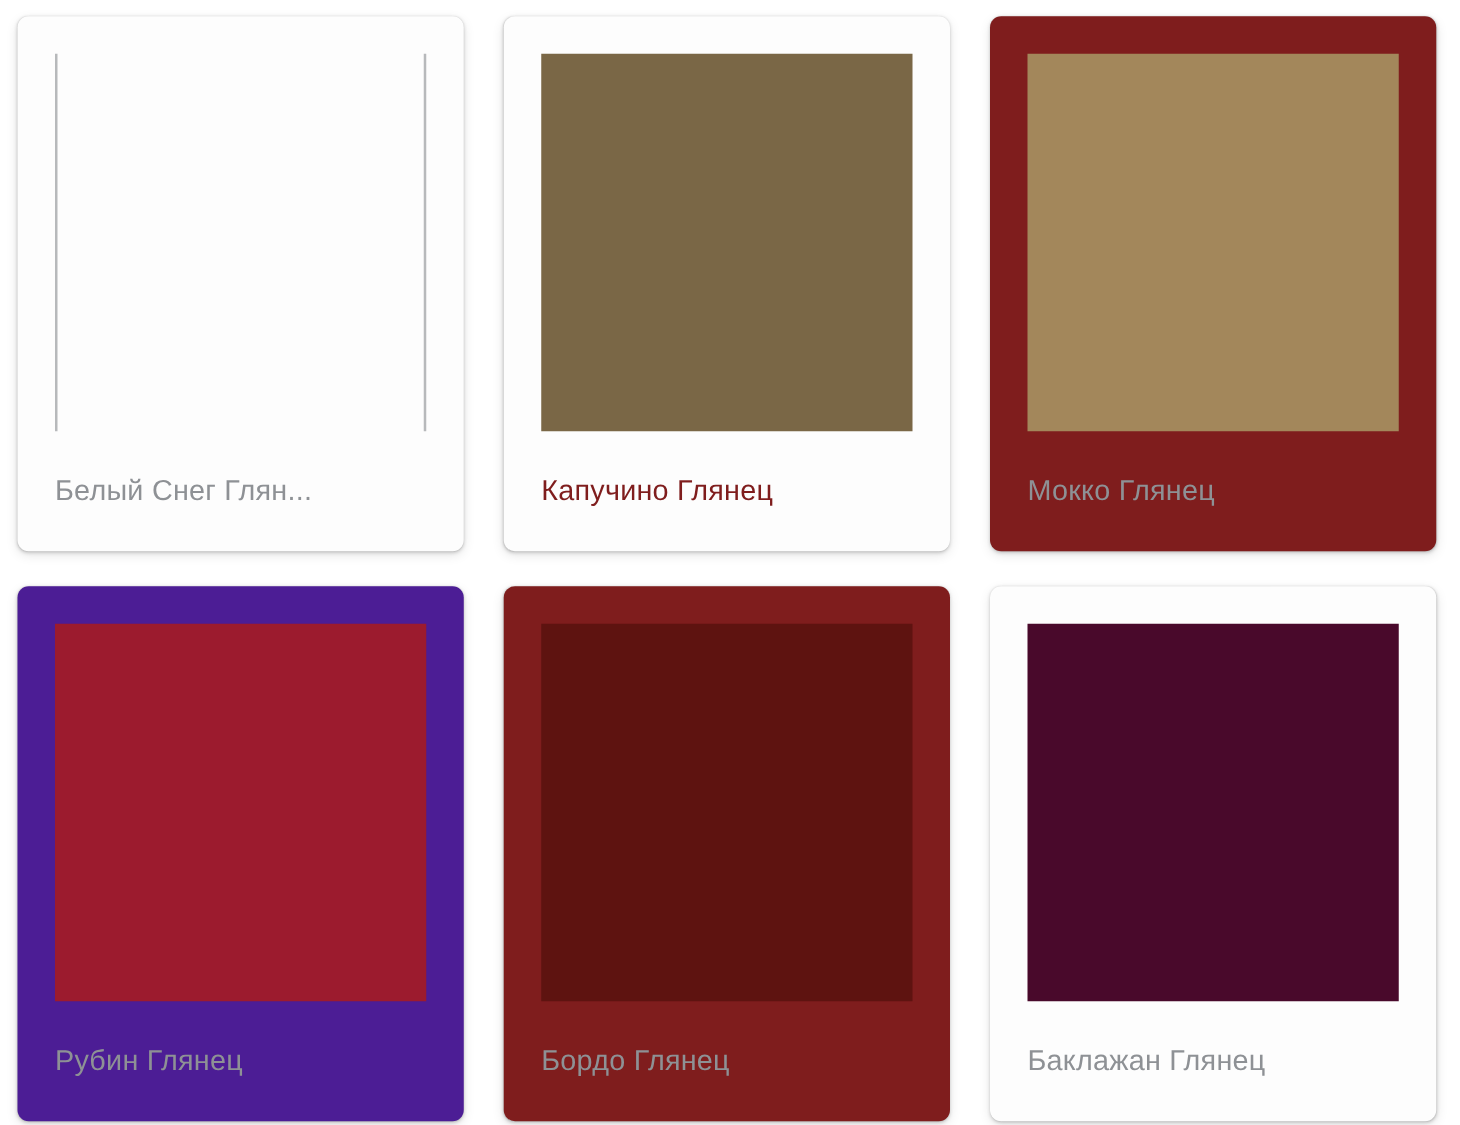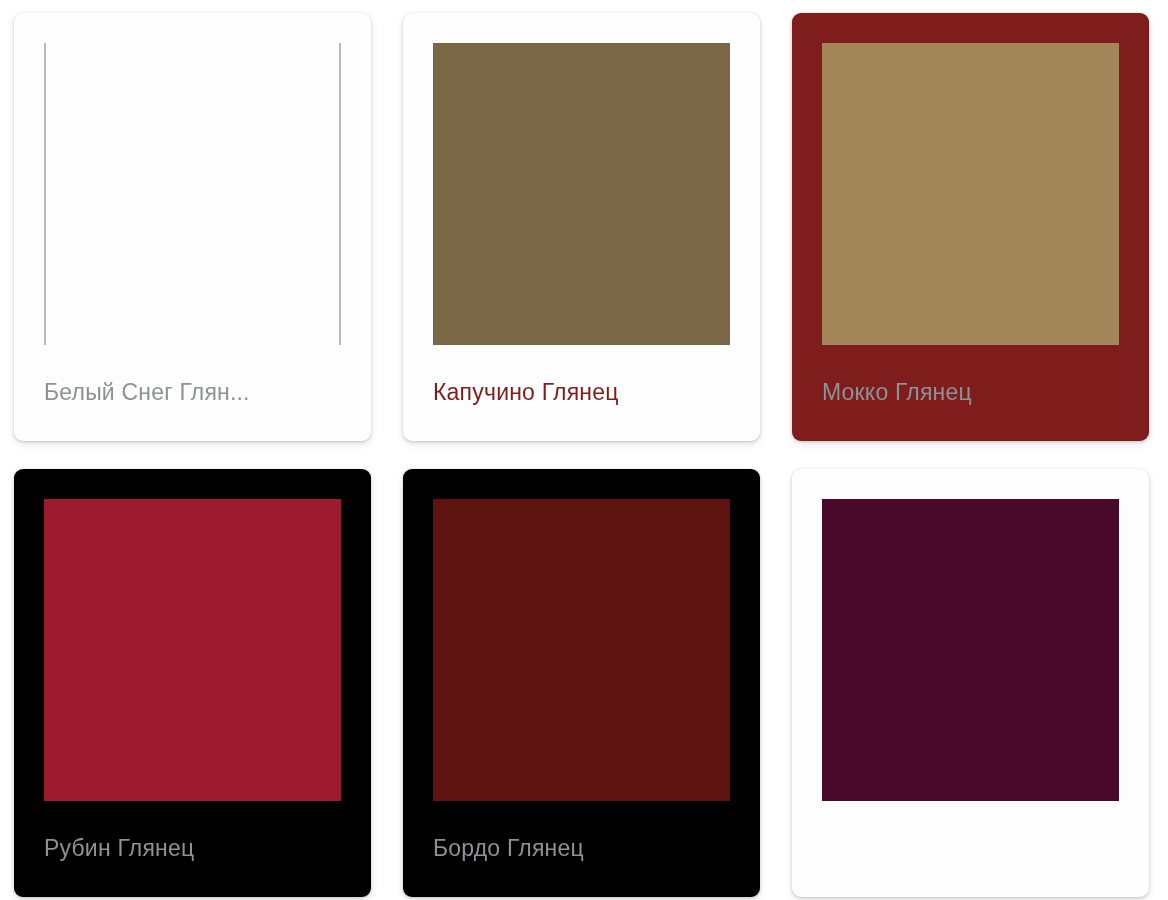--- a/index.html
+++ b/index.html
@@ -109,38 +109,39 @@
   <div class="swatch-cell">
     <div class="swatch-card" style="background: #7f1d1d;">
       <div class="swatch-color-wrap">
         <div class="swatch-color" style="background: rgb(163, 135, 91);"></div>
       </div>
       <div class="swatch-label" style="color: rgb(142, 145, 149);">Мокко Глянец</div>
     </div>
   </div>
 
   <div class="swatch-cell">
-    <div class="swatch-card" style="background: #000000;">
+    <div class="swatch-card" style="background: #4c1d95;">
       <div class="swatch-color-wrap">
         <div class="swatch-color" style="background: rgb(156, 27, 46);"></div>
       </div>
       <div class="swatch-label" style="color: rgb(142, 145, 149);">Рубин Глянец</div>
     </div>
   </div>
 
   <div class="swatch-cell">
-    <div class="swatch-card" style="background: #000000;">
+    <div class="swatch-card" style="background: #7f1d1d;">
       <div class="swatch-color-wrap">
         <div class="swatch-color" style="background: rgb(94, 19, 16);"></div>
       </div>
       <div class="swatch-label" style="color: rgb(142, 145, 149);">Бордо Глянец</div>
     </div>
   </div>
 
   <div class="swatch-cell">
     <div class="swatch-card" style="background: rgb(253, 253, 253);">
       <div class="swatch-color-wrap">
         <div class="swatch-color" style="background: rgb(73, 9, 43);"></div>
       </div>
+      <div class="swatch-label" style="color: rgb(142, 145, 149);">Баклажан Глянец</div>
     </div>
   </div>
 
 </div>
 
 </body></html>

